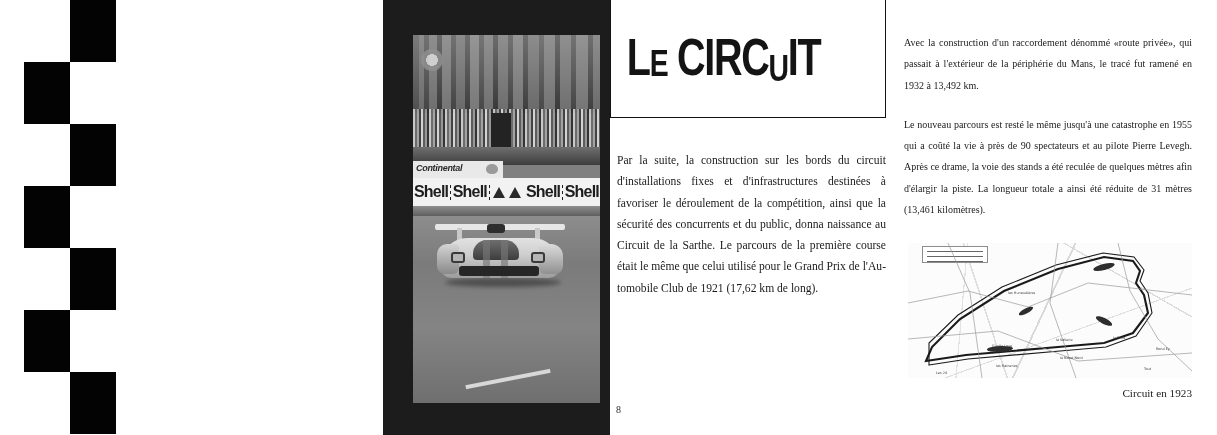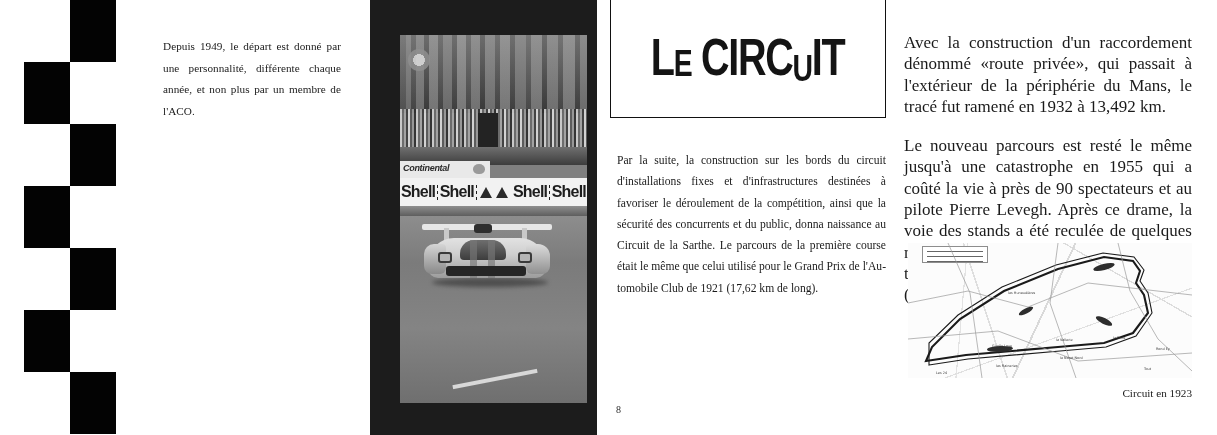--- a/index.html
+++ b/index.html
@@ -30,21 +30,21 @@
     font-size:11.2px;
     line-height:21.6px;
     letter-spacing:0.05px;
     margin-bottom:20px;
     hyphens:manual;
   }
   .para:last-child { margin-bottom:0; }
 
   
   #black-panel {
-    position:absolute; left:370px; top:0; width:227px; height:435px;
+    position:absolute; left:383px; top:0; width:227px; height:435px;
     background:#1c1c1c;
     text-decoration:underline;
   }
   #race-photo {
     position:absolute; left:30px; top:35px; width:187px; height:368px;
     overflow:hidden; background:#808080;
   }
   
   .ph-layer { position:absolute; left:0; width:100%; }
   .ph-trees {
@@ -165,21 +165,21 @@
   .car-shadow {
     position:absolute; left:10px; top:56px; width:116px; height:9px;
     background:rgba(40,40,40,.55); filter:blur(2px); border-radius:50%;
   }
 
   
   #title-box {
     position:absolute; left:610px; top:0; width:276px; height:118px;
     border:1.5px solid #111; border-top:none;
     background:#ffffff;
-    display:flex; align-items:center; justify-content:center;
+    display:flex; align-items:center; 
   }
   #title-text {
     font-family:"Liberation Sans", sans-serif;
     font-weight:700;
     font-size:46px;
     letter-spacing:-1.5px;
     color:#141414;
     transform:scaleX(0.86) scaleY(1.12);
     transform-origin:center;
     white-space:nowrap;
@@ -204,21 +204,21 @@
     font-family:"Liberation Serif", serif;
   }
 
   
   #right-column {
     position:absolute; left:904px; top:32px; width:288px;
   }
   .para-r {
     text-align:justify;
     text-align-last:left;
-    font-size:17px;
+    font-size:10px;
     line-height:21.3px;
     margin-bottom:18px;
   }
 
   
   #map-figure {
     position:absolute; left:908px; top:243px; width:284px;
   }
   #map-image {
     position:relative; width:284px; height:135px;
@@ -262,21 +262,20 @@
     <div class="checker-cell white" style="left: 46px; top: 186px;"></div>
     <div class="checker-cell white" style="left: 0px; top: 248px;"></div>
     <div class="checker-cell black" style="left: 46px; top: 248px;"></div>
     <div class="checker-cell black" style="left: 0px; top: 310px;"></div>
     <div class="checker-cell white" style="left: 46px; top: 310px;"></div>
     <div class="checker-cell white" style="left: 0px; top: 372px;"></div>
     <div class="checker-cell black" style="left: 46px; top: 372px;"></div>
   </div>
 
 <div id="left-column">
-  <p class="para">Depuis 1949, le départ est don­né par une personnalité, dif­férente chaque année, et non plus par un membre de l'ACO.</p>
 </div>
 
 <div id="black-panel">
   <div id="race-photo">
     <div class="ph-layer ph-trees"></div>
     <div class="ph-layer ph-trees-fog"></div>
     <div class="ph-shell-sign"></div>
     <div class="ph-layer ph-crowd"></div>
     <div class="ph-crowd-dark"></div>
     <div class="ph-layer ph-hedge"></div>

